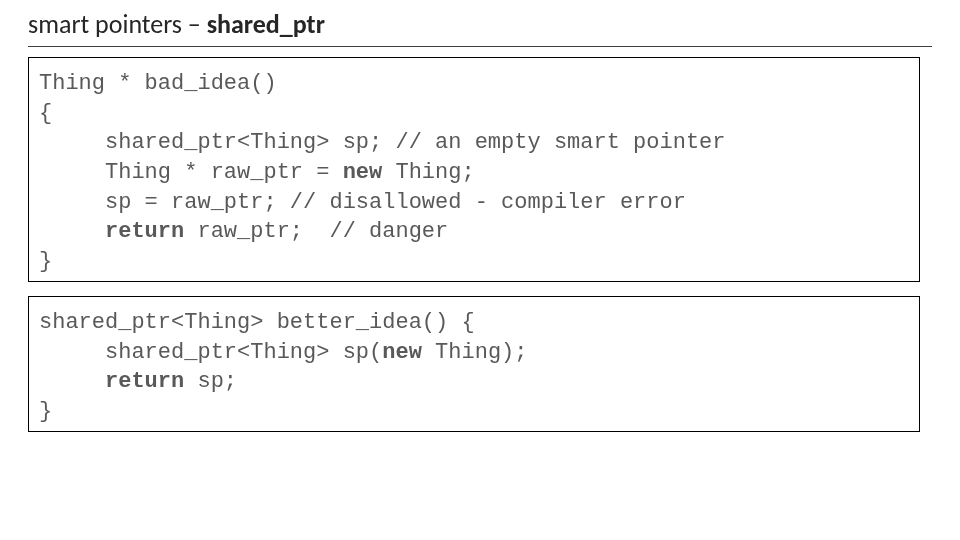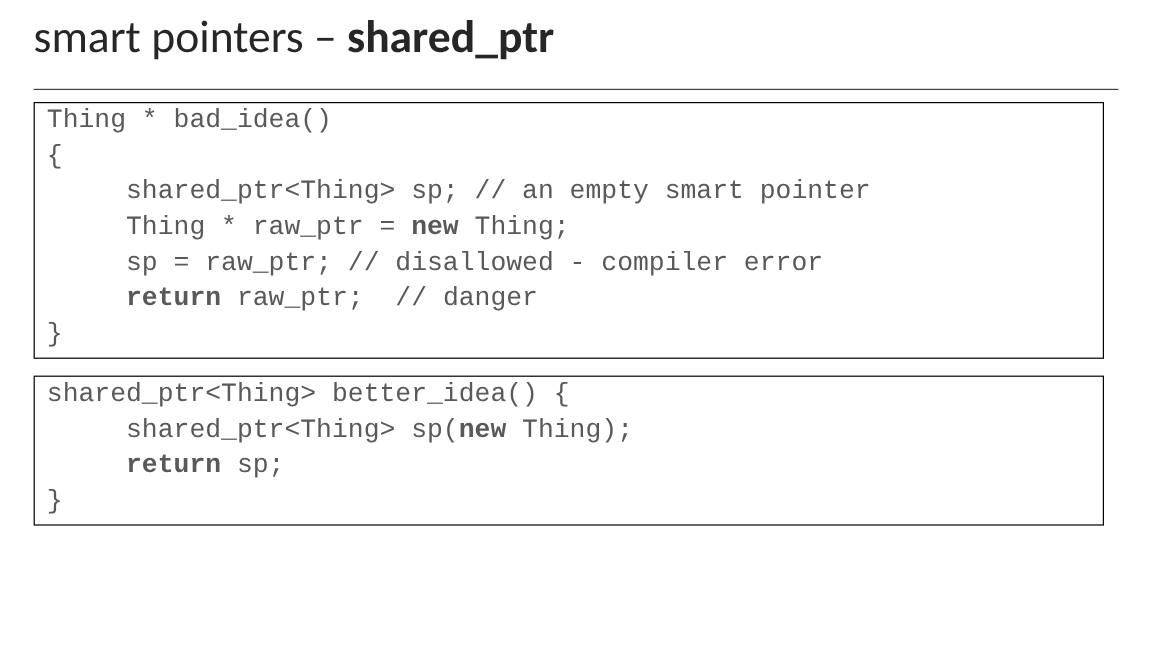--- a/index.html
+++ b/index.html
@@ -10,33 +10,33 @@
     background: #fff;
     font-family: Calibri, "Segoe UI", Arial, sans-serif;
     color: #000;
   }
   .slide {
     box-sizing: border-box;
     padding: 8px 28px 0 28px;
   }
   h1.title {
     margin: 0 0 6px 0;
-    font-size: 38px;
+    font-size: 26px;
     font-weight: 400;
     color: #262626;
     border-bottom: 1px solid #404040;
-    padding-bottom: 20px;
+    padding-bottom: 6px;
   }
   h1.title .bold {
     font-weight: 700;
   }
   .codebox {
     border: 1.5px solid #000;
     margin: 10px 12px 14px 0;
-    padding: 0 10px 4px 10px;
+    padding: 11px 10px 4px 10px;
   }
   pre {
     margin: 0;
     font-family: "Courier New", Courier, monospace;
     font-size: 22px;
     line-height: 1.35;
     white-space: pre;
     color: #595959;
   }
   pre .kw {

